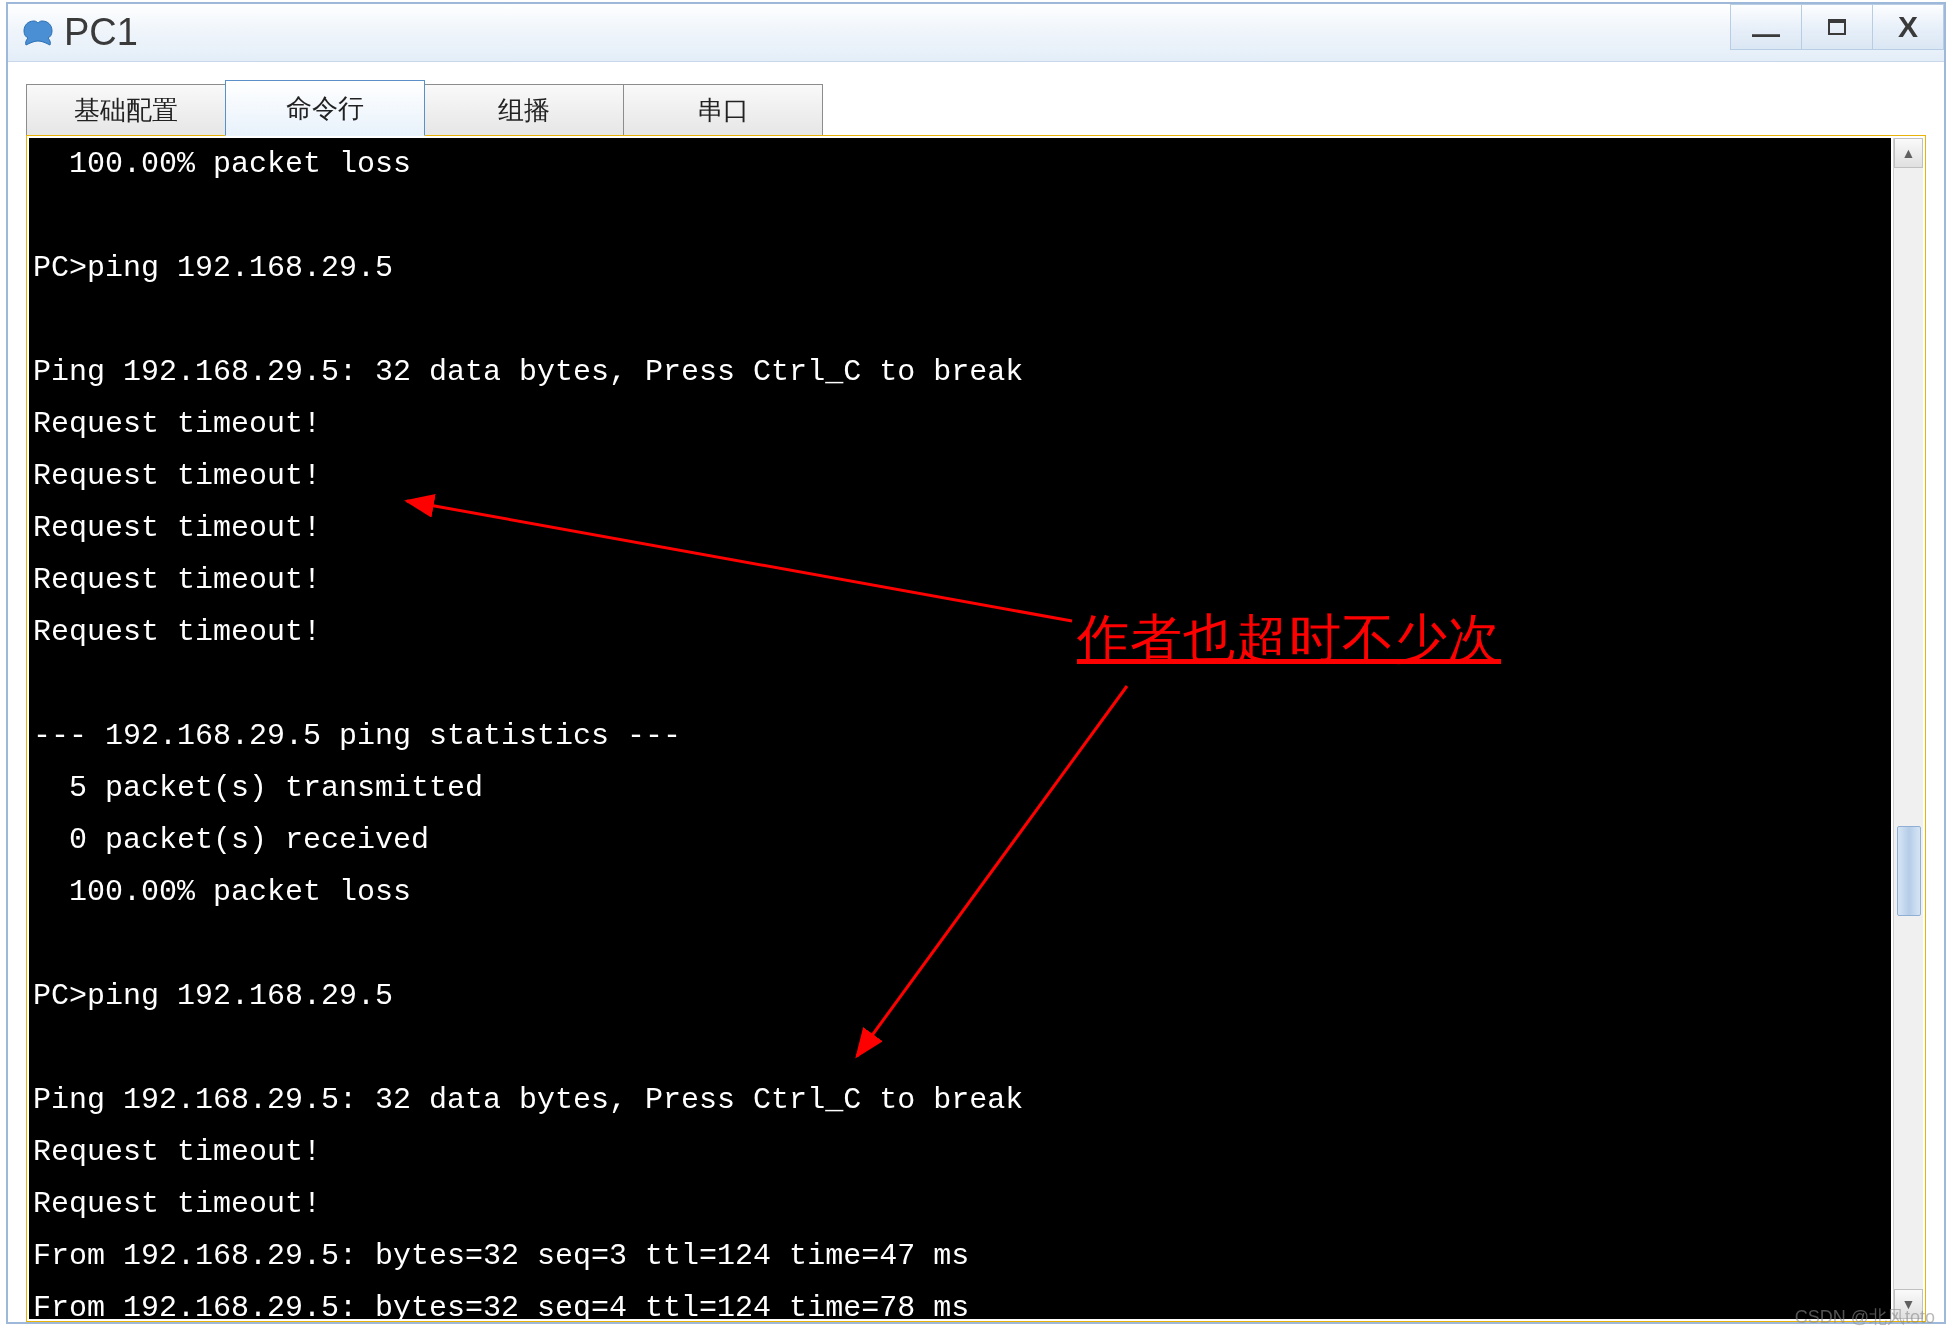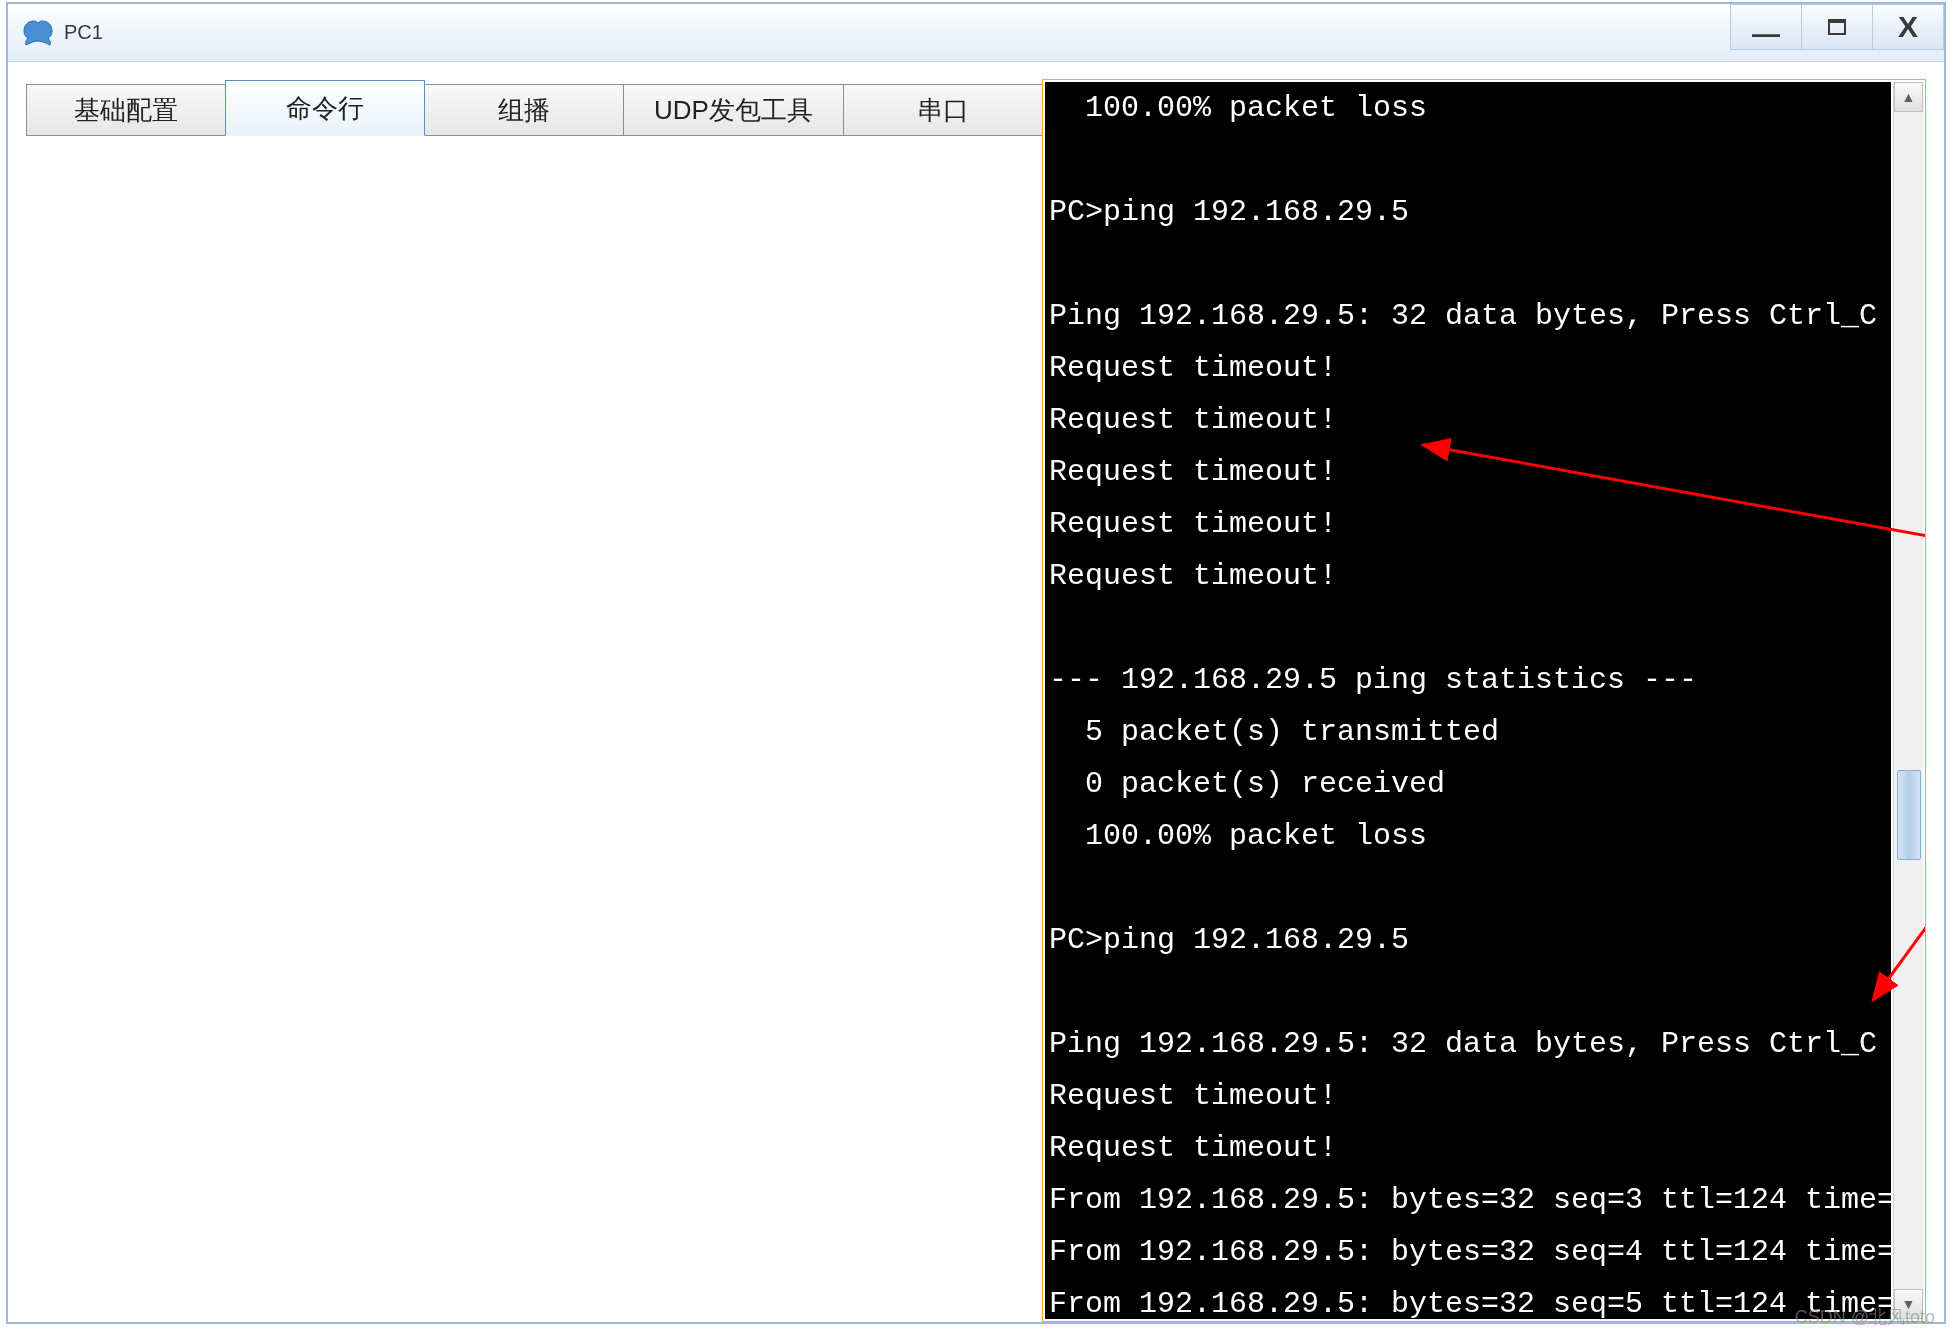--- a/index.html
+++ b/index.html
@@ -39,21 +39,21 @@
       margin-right: 6px;
       display: flex;
       align-items: center;
       justify-content: center;
     }
     .title-icon svg {
       width: 36px;
       height: 36px;
     }
     .title-text {
-      font-size: 20px;
+      font-size: 38px;
       color: #3a3a3a;
       font-weight: 400;
     }
     .window-controls {
       display: flex;
       position: absolute;
       right: 0;
       top: 0;
       height: 46px;
     }
@@ -83,21 +83,21 @@
     .win-btn.close {
       font-family: Arial, sans-serif;
       font-size: 30px;
       font-weight: bold;
     }
 
     .content-wrap {
       padding: 18px 18px 0 18px;
       height: calc(100% - 58px);
       display: flex;
-      flex-direction: row;
+      flex-direction: column;
     }
 
     .tabbar {
       display: flex;
       align-items: flex-end;
       height: 56px;
       position: relative;
     }
     .tab {
       min-width: 200px;
@@ -218,21 +218,20 @@
       <div class="win-btn close">X</div>
     </div>
   </div>
 
   <div class="content-wrap">
 
     <div class="tabbar">
       <div class="tab">基础配置</div>
       <div class="tab active">命令行</div>
       <div class="tab">组播</div>
-      <div class="tab">UDP发包工具</div>
       <div class="tab">串口</div>
     </div>
 
     <div class="terminal-border">
       <div class="terminal" id="terminal">  100.00% packet loss
 
 PC&gt;ping 192.168.29.5
 
 Ping 192.168.29.5: 32 data bytes, Press Ctrl_C to break
 Request timeout!

